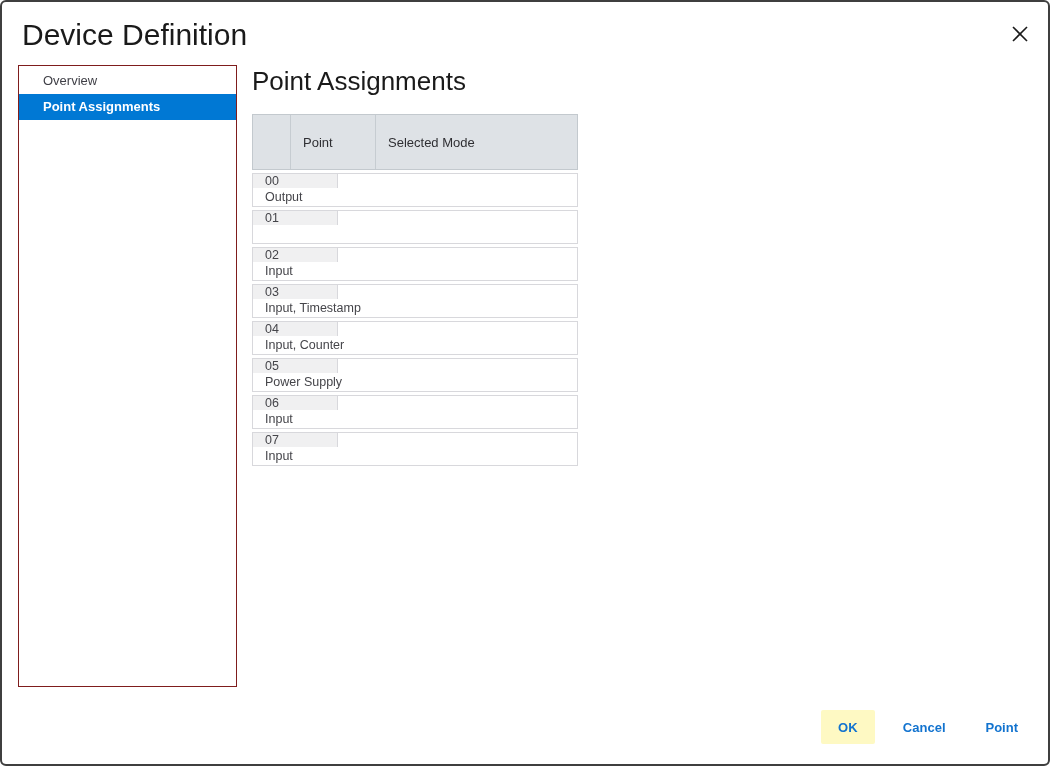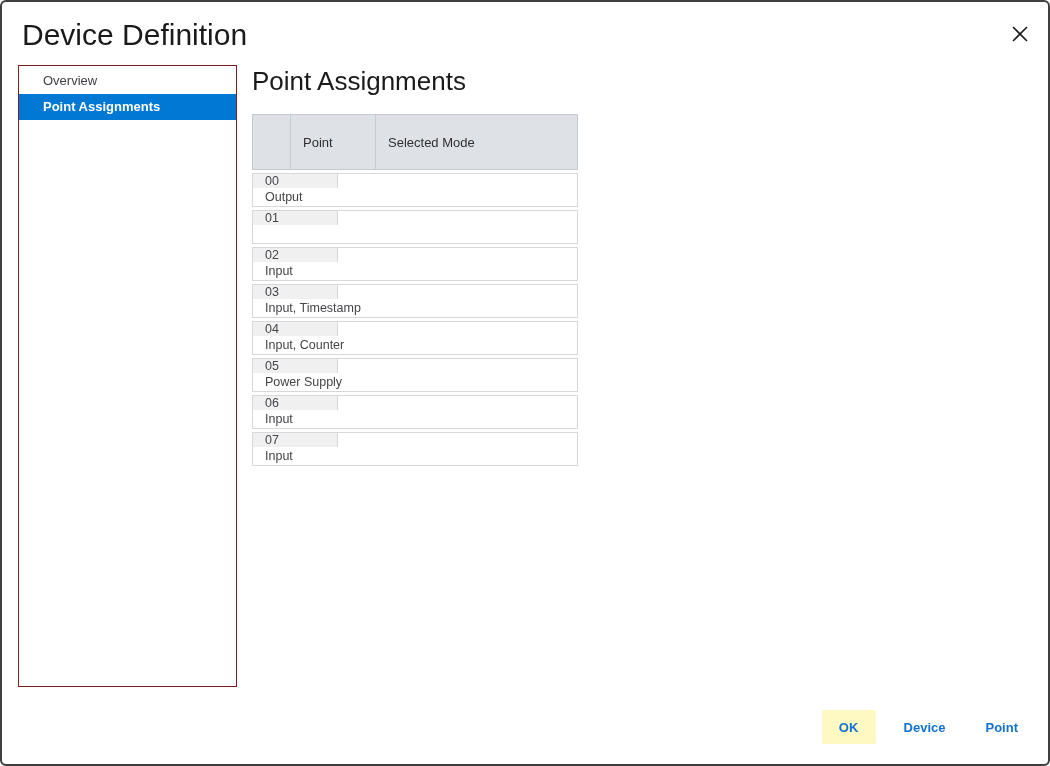--- a/index.html
+++ b/index.html
@@ -135,17 +135,17 @@
         <div class="row">
           <div class="c0"></div>
           <div class="c1">07</div>
           <div class="c2">Input</div>
         </div>
       </div>
   </div>
 
   <div class="footer">
     <button class="btn btn-ok">OK</button>
-    <button class="btn btn-text">Device</button>
+    <button class="btn btn-text">Cancel</button>
     <button class="btn btn-text">Point</button>
   </div>
 
 </div>
 
 </body></html>

